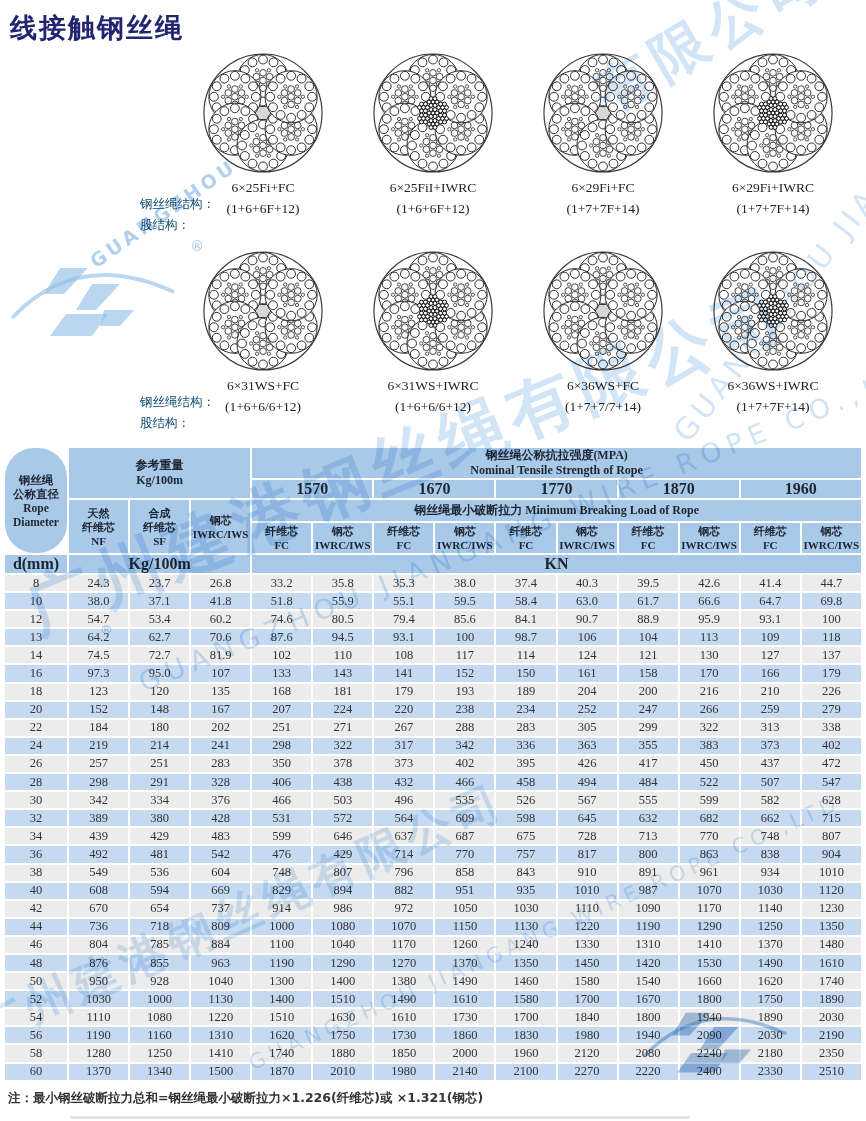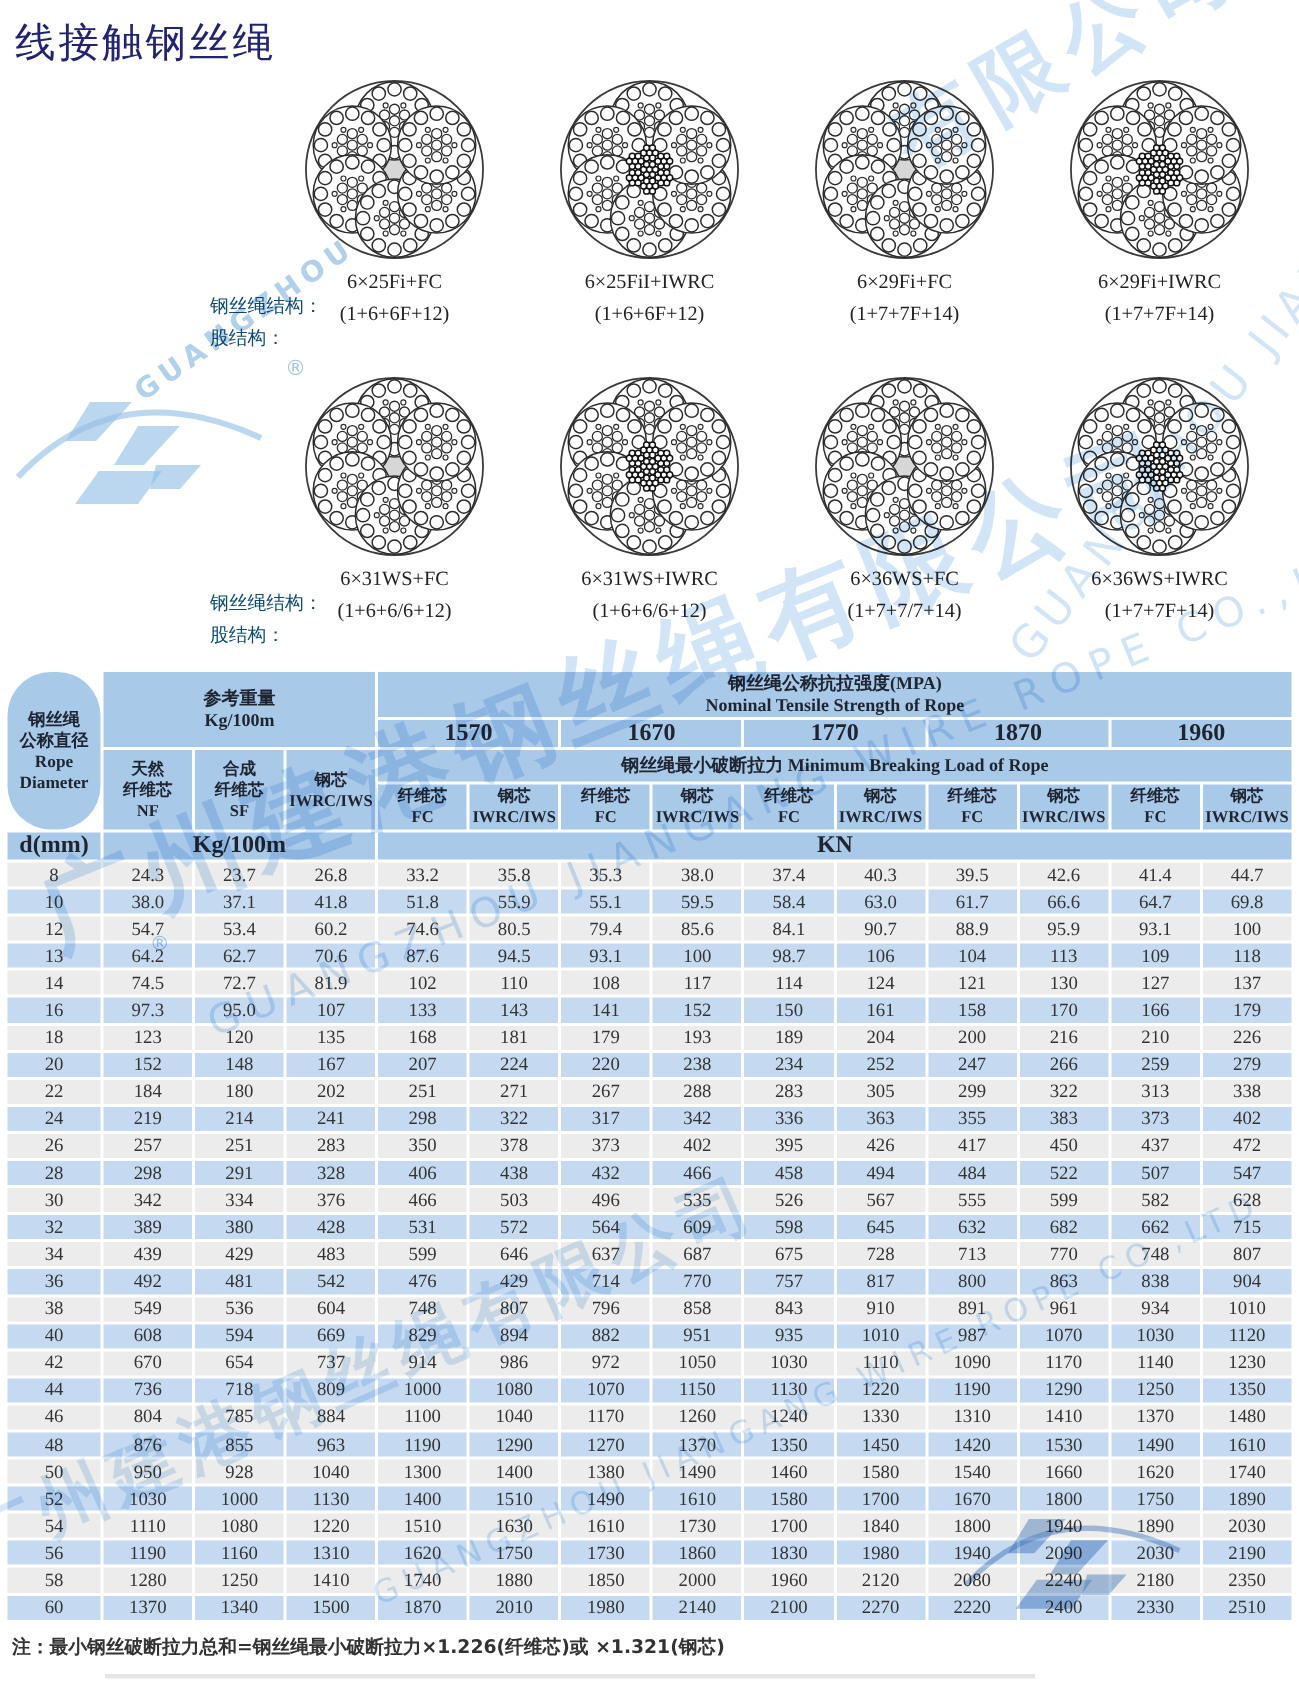--- a/index.html
+++ b/index.html
@@ -1,21 +1,21 @@
 <!DOCTYPE html>
 <html><head>
 <meta charset="utf-8">
 <style>
   html,body{margin:0;padding:0;background:#fff;}
   .page{position:relative;width:866px;height:1121px;margin:0 auto;background:#fff;overflow:hidden;
         font-family:"DejaVu Sans","Liberation Sans",sans-serif;color:#333;}
   .content{position:relative;z-index:1;}
 
   
-  .page-title{position:absolute;left:10px;top:10px;font-size:27px;font-weight:normal;
+  .page-title{position:absolute;left:10px;top:10px;font-size:27px;font-weight:bold;
               color:#23246f;letter-spacing:2px;}
 
   
   .diagram-row{position:absolute;left:0;width:866px;height:172px;}
   .diagram-row .figures{display:flex;margin-left:178px;width:680px;}
   .figure{flex:1;display:flex;flex-direction:column;align-items:center;}
   .rope{width:122px;height:122px;margin-bottom:3px;}
   .rope svg{width:100%;height:100%;display:block;}
   .fig-line{font-family:"Liberation Serif","DejaVu Serif",serif;font-size:13.5px;color:#222;
             line-height:21px;white-space:nowrap;}

